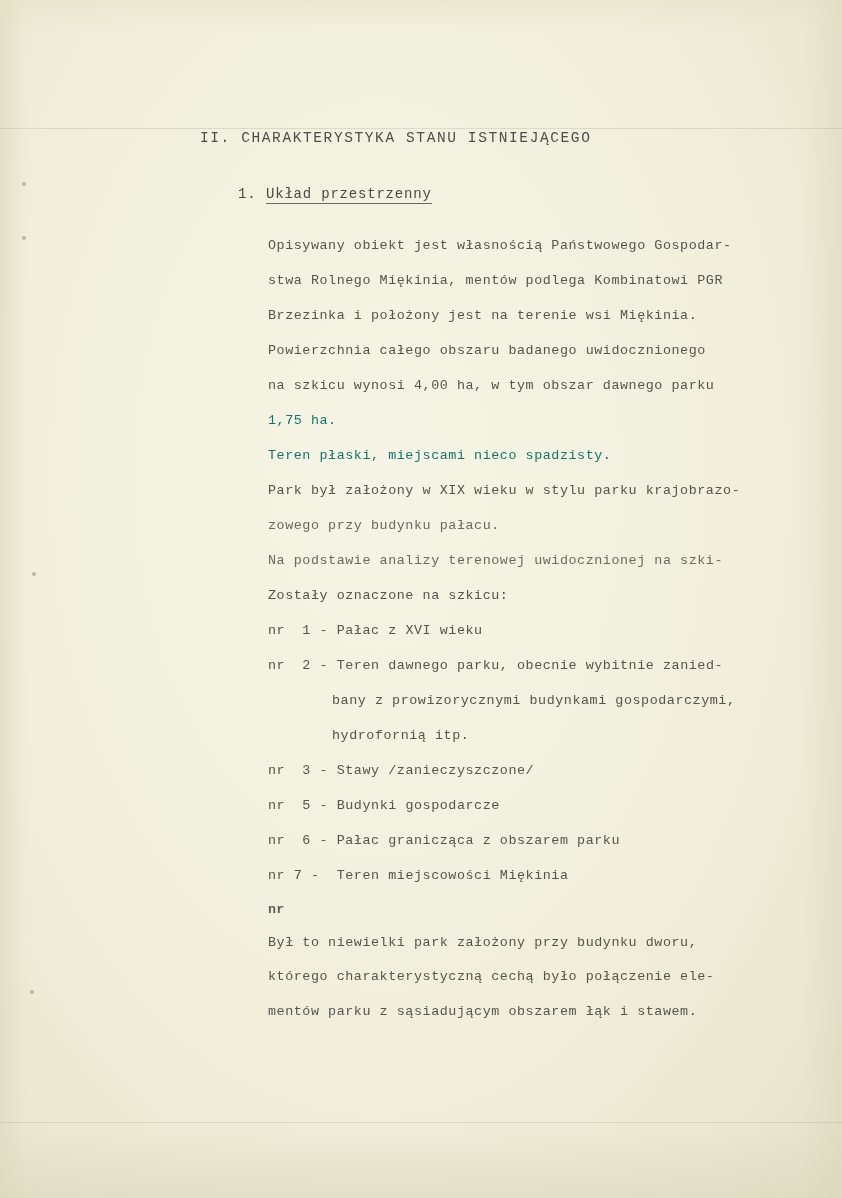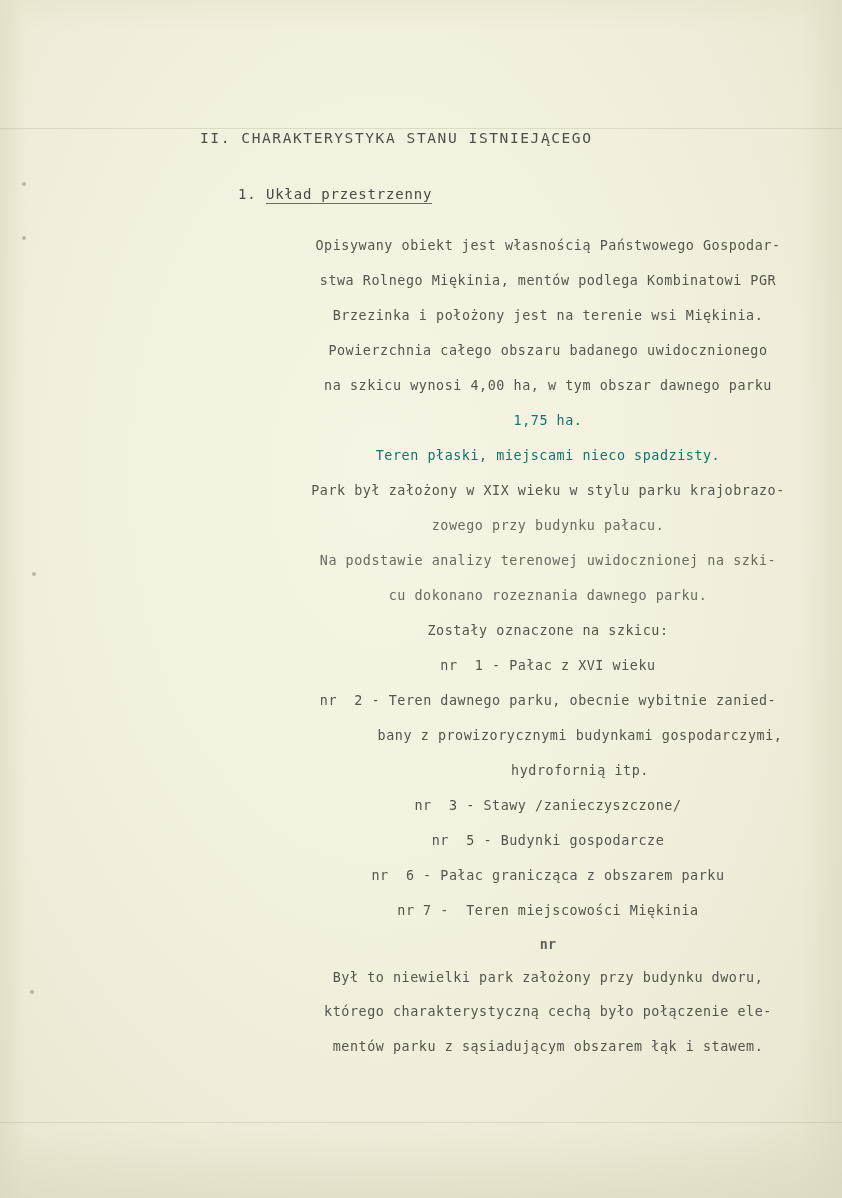--- a/index.html
+++ b/index.html
@@ -53,20 +53,21 @@
     background: rgba(120,118,95,0.18);
   }
   .crease.c1 { top: 128px; }
   .crease.c2 { top: 1122px; }
 
   .content {
     position: absolute;
     left: 0; top: 0;
     width: 678px;
     height: 1198px;
+    font-family: Liberation Mono, monospace;
   }
 
   .doc-heading {
     position: absolute;
     left: 200px;
     top: 130px;
     font-size: 14.5px;
     letter-spacing: 1.6px;
     color: #4e4e48;
     white-space: nowrap;
@@ -100,21 +101,20 @@
     left: 268px;
     top: 228px;
     width: 560px;
   }
   .line {
     font-size: 13.4px;
     letter-spacing: 0.55px;
     color: #55554d;
     line-height: 35px;
     white-space: pre;
-    text-align: center;
   }
   .line.dim {
     color: #6a6a60;
   }
   .line.fade {
     color: #0f766e;
   }
   .line.hang {
     padding-left: 64px;
   }
@@ -164,21 +164,20 @@
     <div class="line">Opisywany obiekt jest własnością Państwowego Gospodar-</div>
     <div class="line">stwa Rolnego Miękinia, mentów podlega Kombinatowi PGR</div>
     <div class="line">Brzezinka i położony jest na terenie wsi Miękinia.</div>
     <div class="line">Powierzchnia całego obszaru badanego uwidocznionego</div>
     <div class="line">na szkicu wynosi 4,00 ha, w tym obszar dawnego parku</div>
     <div class="line fade">1,75 ha.</div>
     <div class="line fade">Teren płaski, miejscami nieco spadzisty.</div>
     <div class="line">Park był założony w XIX wieku w stylu parku krajobrazo-</div>
     <div class="line dim">zowego przy budynku pałacu.</div>
     <div class="line dim">Na podstawie analizy terenowej uwidocznionej na szki-</div>
-    <div class="line dim">cu dokonano rozeznania dawnego parku.</div>
     <div class="line">Zostały oznaczone na szkicu:</div>
 
     <div class="line"><span>nr  1 -</span> <span>Pałac z XVI wieku</span></div>
     <div class="line"><span>nr  2 -</span> <span>Teren dawnego parku, obecnie wybitnie zanied-</span></div>
     <div class="line hang">bany z prowizorycznymi budynkami gospodarczymi,</div>
     <div class="line hang">hydrofornią itp.</div>
     <div class="line"><span>nr  3 -</span> <span>Stawy /zanieczyszczone/</span></div>
     <div class="line"><span>nr  5 -</span> <span>Budynki gospodarcze</span></div>
     <div class="line"><span>nr  6 -</span> <span>Pałac granicząca z obszarem parku</span></div>
     <div class="line"><span>nr 7 -</span> <span> Teren miejscowości Miękinia</span></div>

